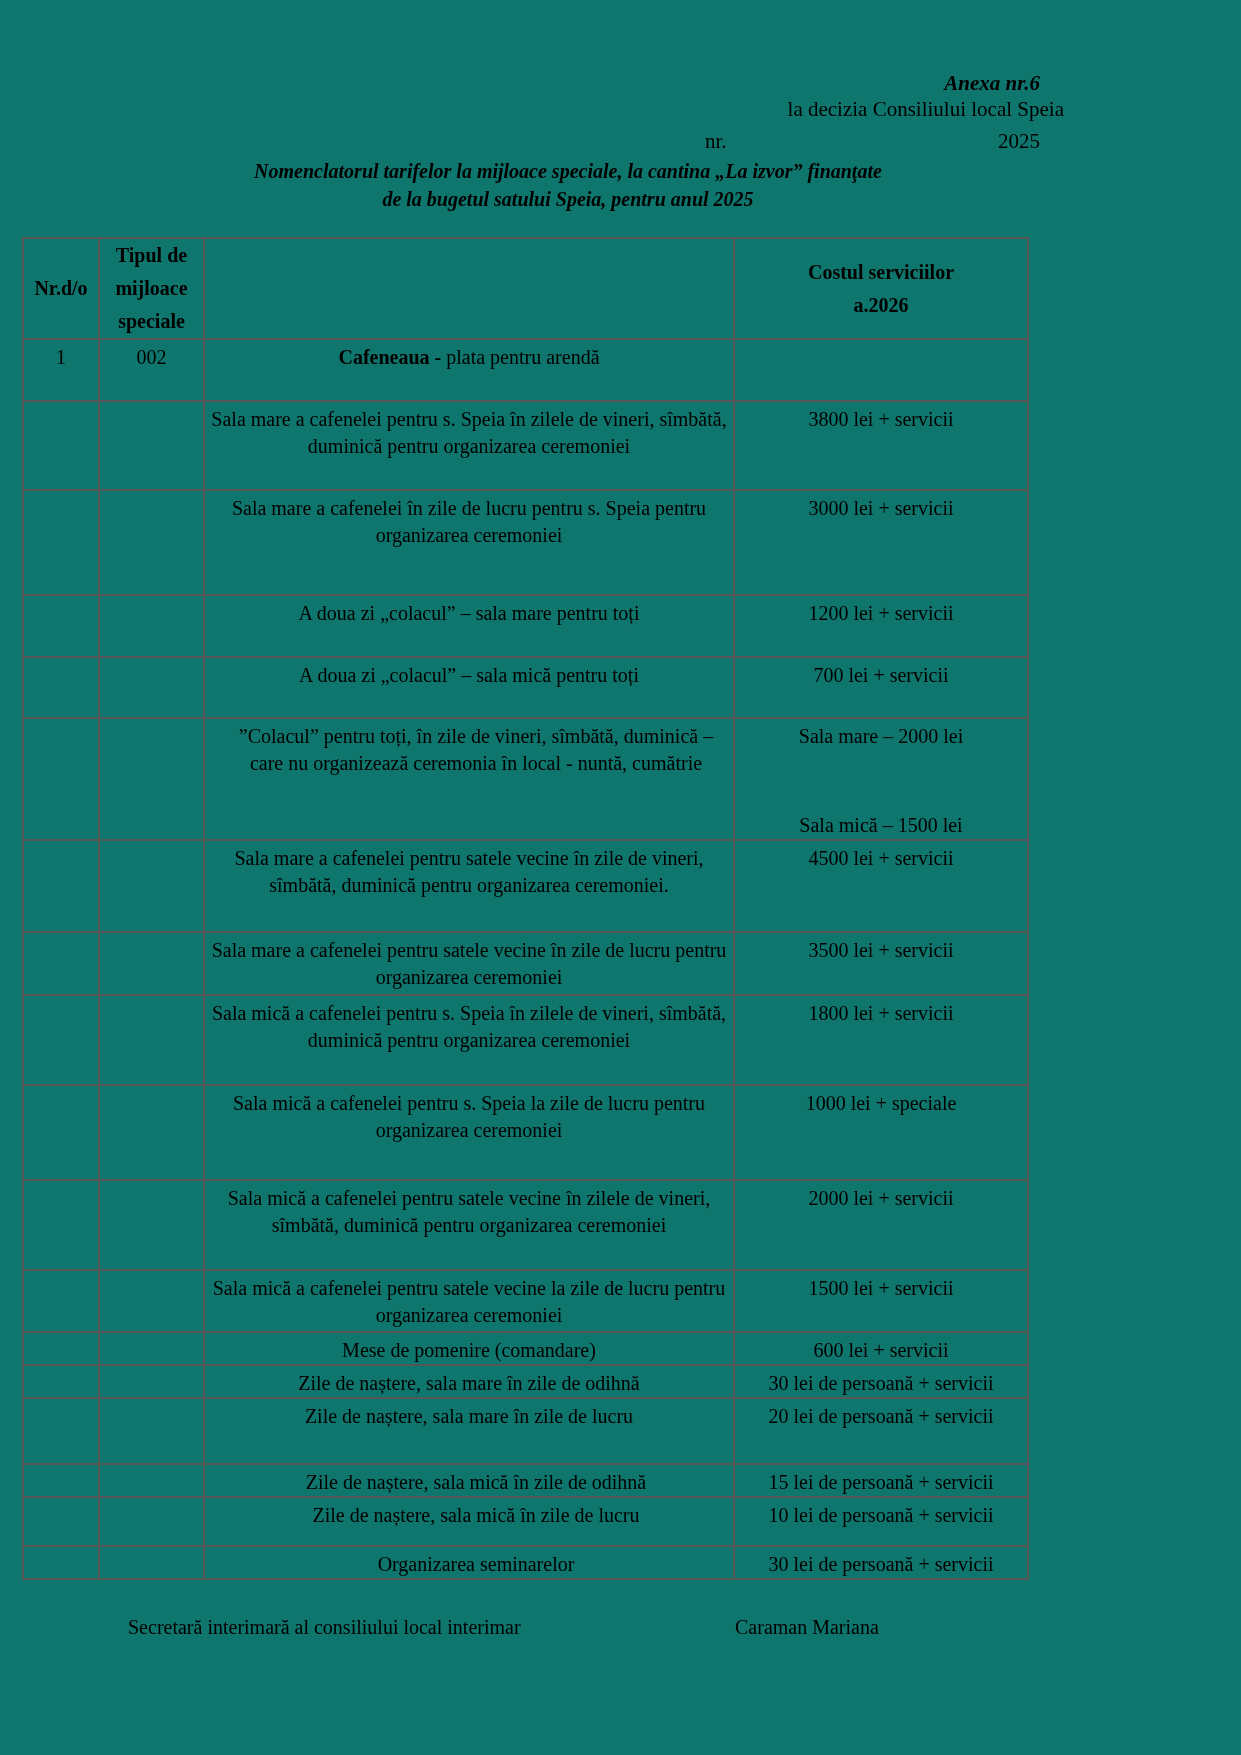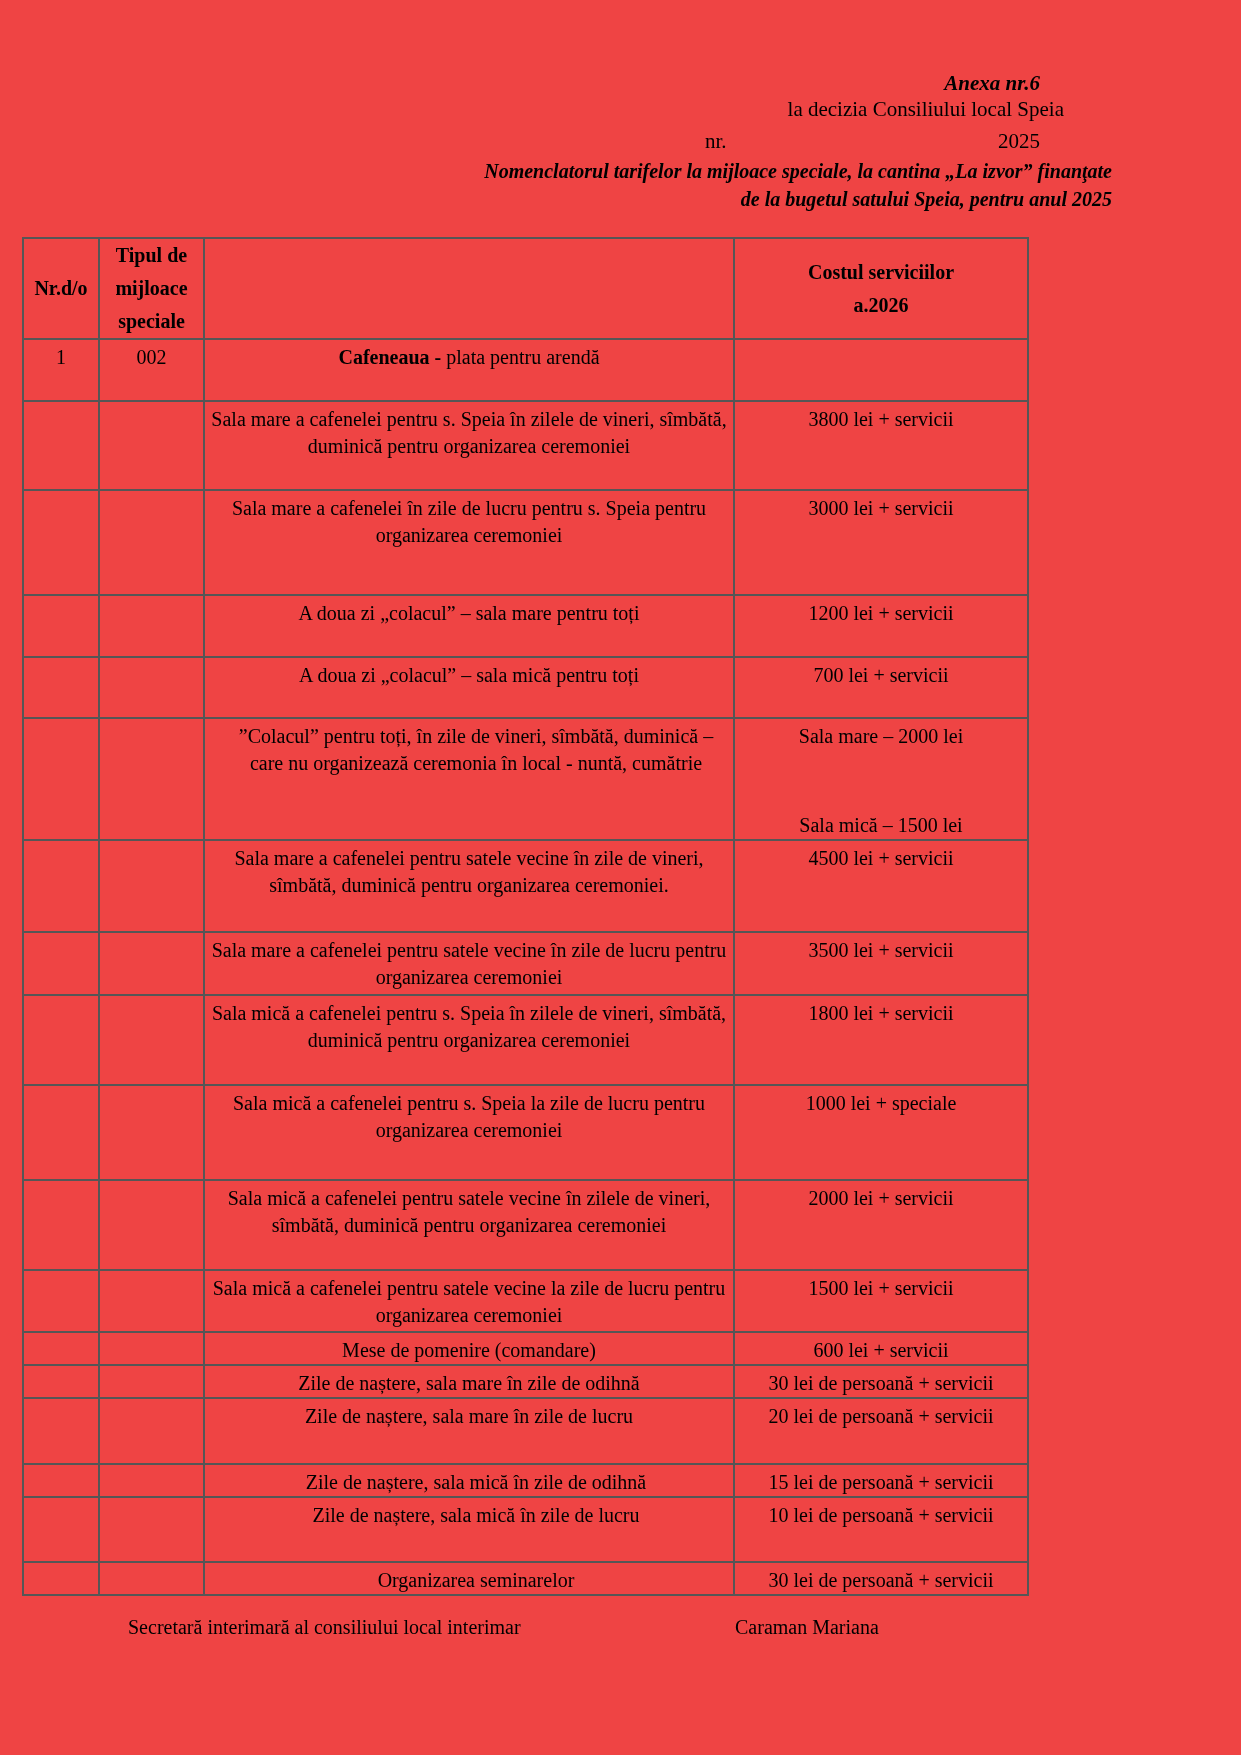--- a/index.html
+++ b/index.html
@@ -1,38 +1,38 @@
 <!DOCTYPE html>
 <html><head>
 <meta charset="utf-8">
 <style>
   html,body { margin:0; padding:0; background:#e8e8e8; }
   .page {
     position:relative;
     width:1241px; height:1755px;
     margin:0 auto;
-    background:#ef4444;
+    background:#0f766e;
     color:#000;
     font-family:"Liberation Serif","DejaVu Serif",serif;
     font-size:20px;
     overflow:hidden;
   }
   .hdr-right {
     position:absolute; left:0; width:1040px;
     text-align:right; font-size:21px; line-height:26px;
   }
   .anexa   { top:70px; font-weight:bold; font-style:italic; }
   .decizia { top:96px;padding-left:24px; }
   .nr-line {
     position:absolute; top:129px; left:705px; width:335px;
     display:flex; justify-content:space-between; font-size:21px;gap:44px;
   }
   .doc-title {
-    position:absolute; top:157px; left:0; width:1112px;
-    text-align:right; font-weight:bold; font-style:italic;
+    position:absolute; top:157px; left:12px; width:1112px;
+    text-align:center; font-weight:bold; font-style:italic;
     font-size:20px; line-height:28px;
   }
   table.tariff {
     position:absolute; top:237px; left:22px;
     width:1005px; border-collapse:collapse; table-layout:fixed;
   }
   table.tariff td {
     border:2px solid #565656;
     vertical-align:top;
     padding:4px 6px 0 6px;
@@ -192,21 +192,21 @@
         <td>20 lei de persoană + servicii</td>
       </tr>
 
       <tr style="height:29px">
         <td></td>
         <td></td>
         <td class="al">Zile de naștere, sala mică în zile de odihnă</td>
         <td>15 lei de persoană + servicii</td>
       </tr>
 
-      <tr style="height:65px">
+      <tr style="height:49px">
         <td></td>
         <td></td>
         <td class="al">Zile de naștere, sala mică în zile de lucru</td>
         <td>10 lei de persoană + servicii</td>
       </tr>
 
       <tr style="height:28px">
         <td></td>
         <td></td>
         <td class="al">Organizarea seminarelor</td>

